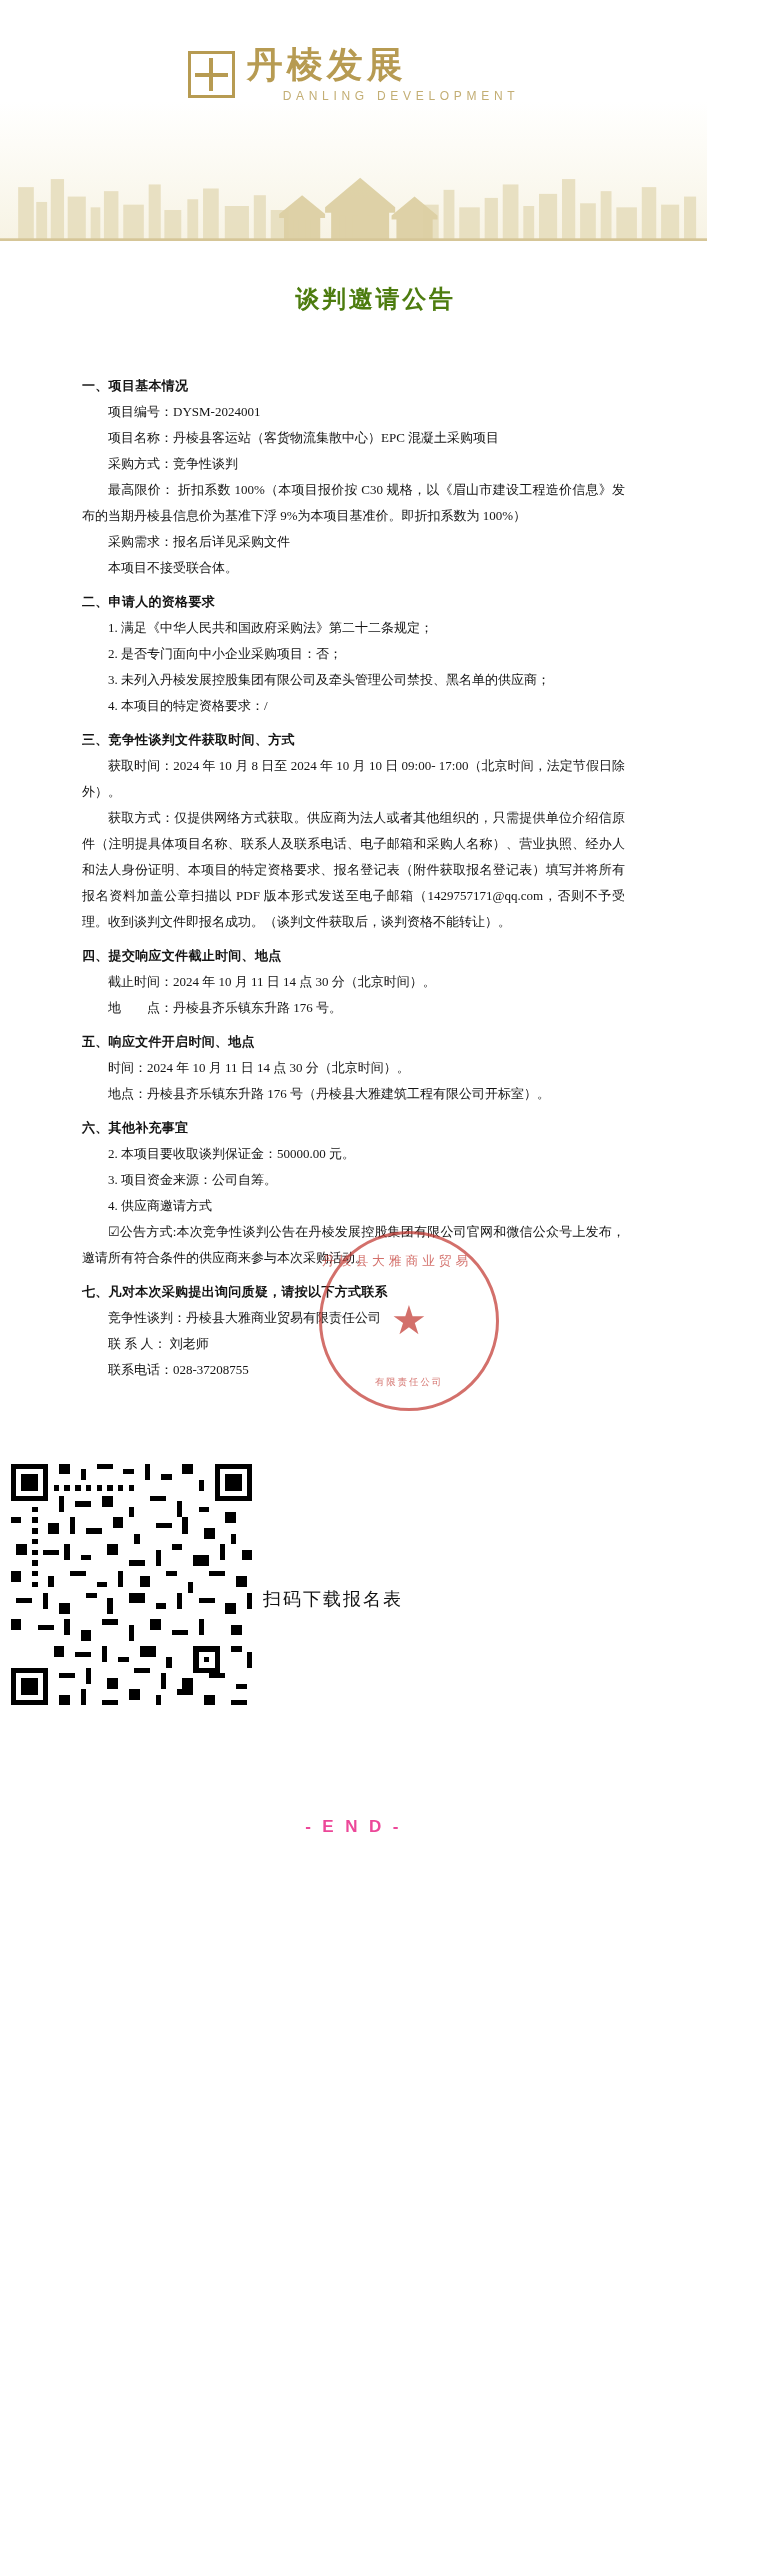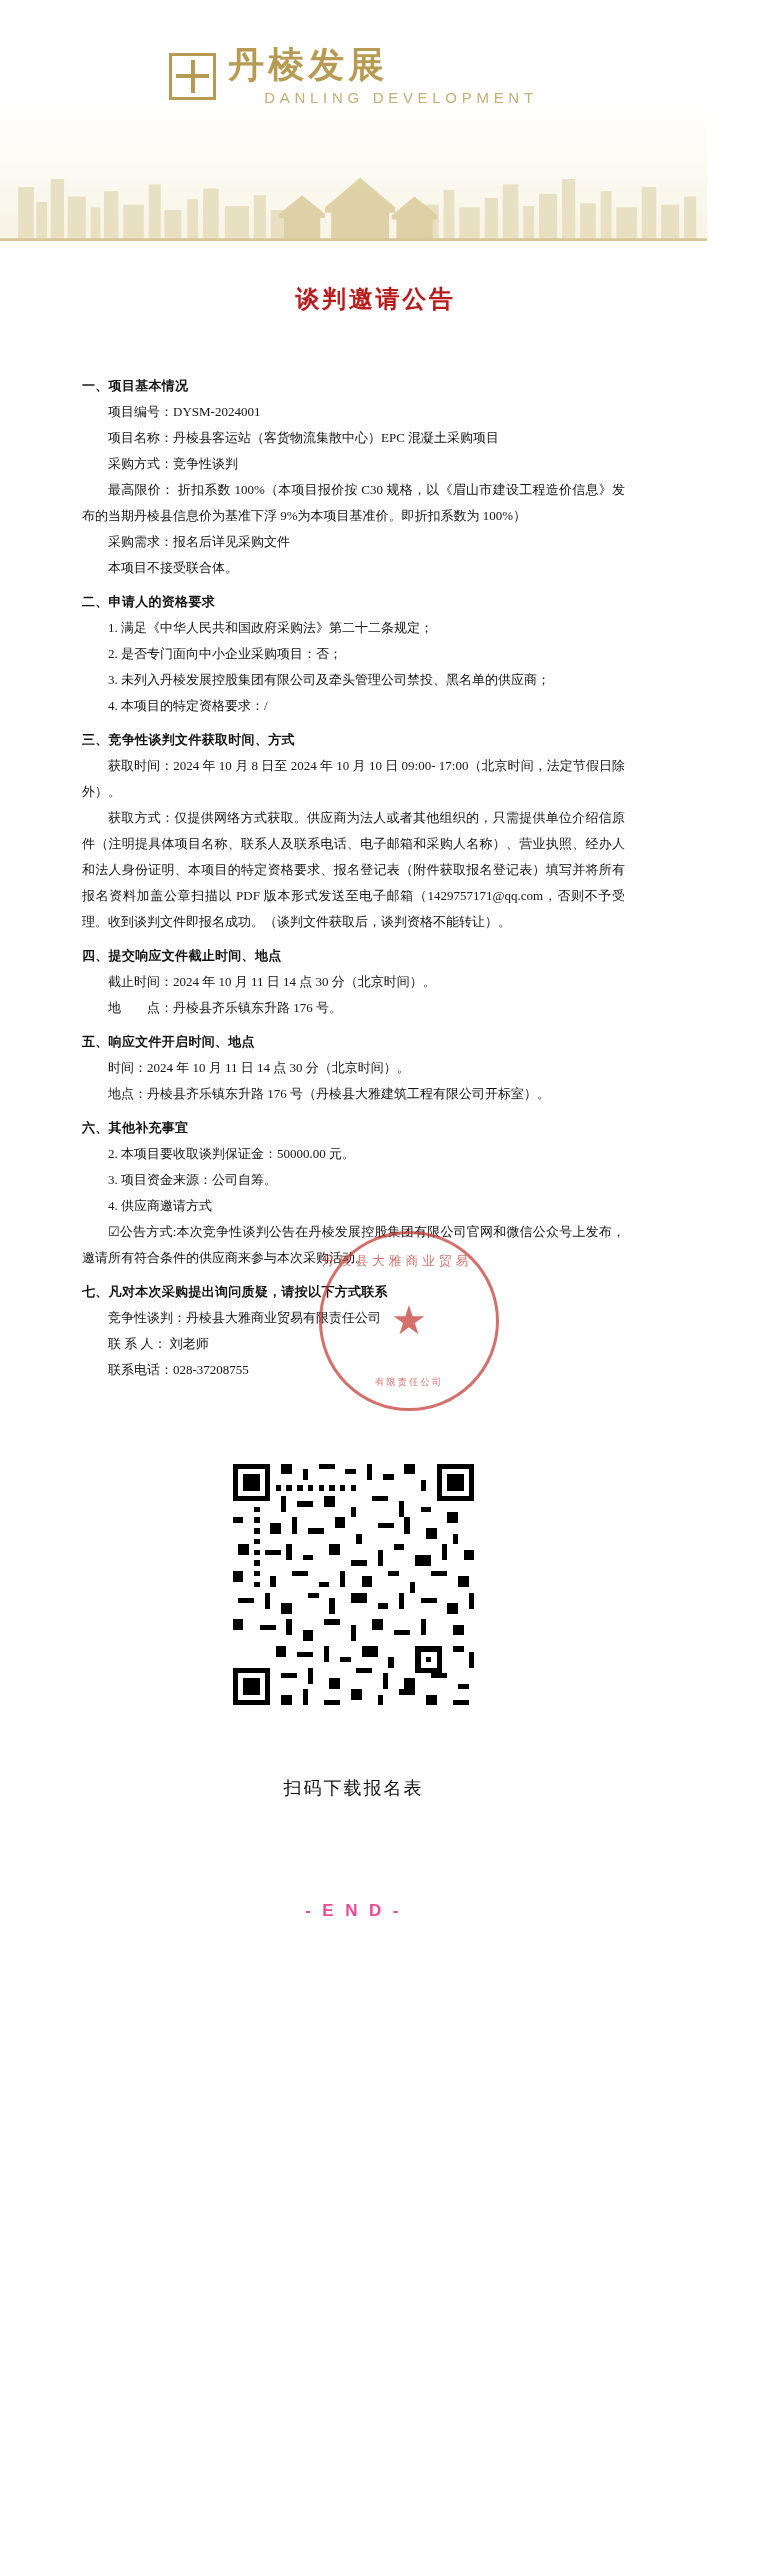--- a/index.html
+++ b/index.html
@@ -69,21 +69,21 @@
   .logo-cn {
     font-family: "Liberation Serif", "DejaVu Serif", serif;
     font-size: 36px;
     font-weight: bold;
     letter-spacing: 4px;
     color: #b79b52;
     line-height: 1.05;
   }
   .logo-en {
     font-family: "Liberation Sans", sans-serif;
-    font-size: 15px;
+    font-size: 12px;
     letter-spacing: 4.7px;
     color: #c3ae74;
     margin-top: 4px;
     text-align: center;
     margin-left: 36px;
   }
   .skyline {
     position: absolute;
     left: 0;
     bottom: 0;
@@ -91,21 +91,21 @@
     height: 101px;
   }
 
   
   .doc-title {
     text-align: center;
     font-size: 24px;
     font-weight: bold;
     letter-spacing: 2.7px;
     margin: 42px 0 12px 0;
-    color: #b91c1c;
+    color: #4d7c0f;
     font-family: "Liberation Serif", "DejaVu Serif", serif;
     padding-left: 44px;
   }
 
   
   .content {
     position: relative;
     margin: 58px 82px 0 82px;
     font-size: 13px;
     line-height: 2.0;
@@ -160,23 +160,21 @@
     color: #c33a33;
     font-size: 9.4px;
     letter-spacing: 2px;
     font-family: "Liberation Serif", "DejaVu Serif", serif;
   }
 
   
   .qr-area {
     margin-top: 70px;
     display: flex;
-    flex-direction: column;
     align-items: center;
-    gap: 32px;
   }
   .qr-box {
     width: 263px;
     height: 263px;
     background: #ffffff;
     position: relative;
   }
   .qr-caption {
     margin-top: 28px;
     font-size: 18px;

